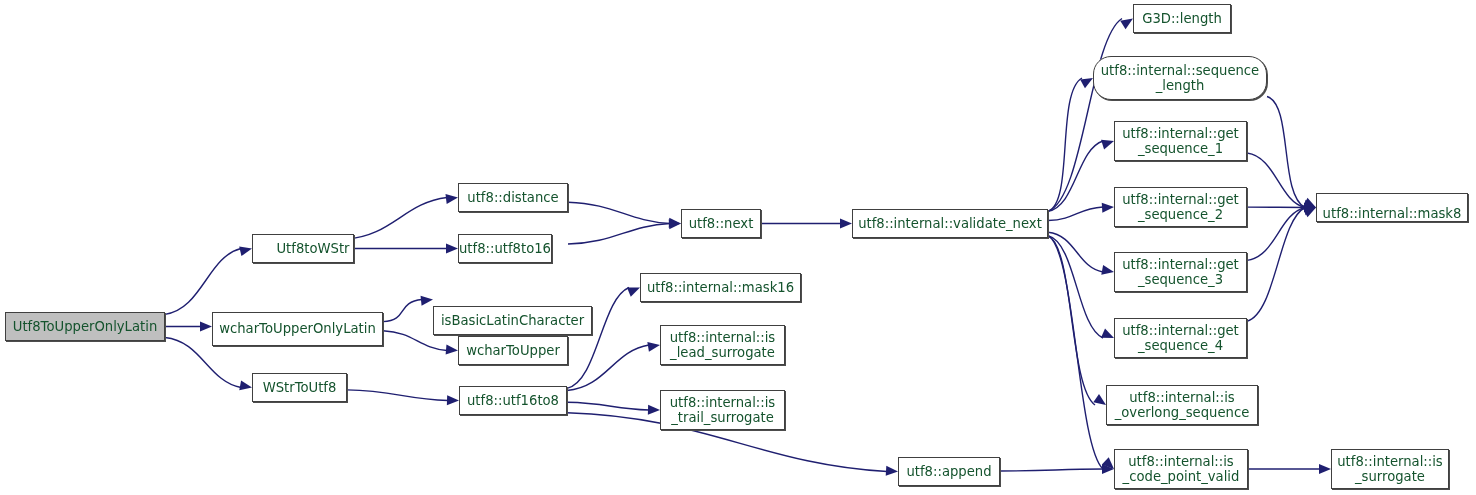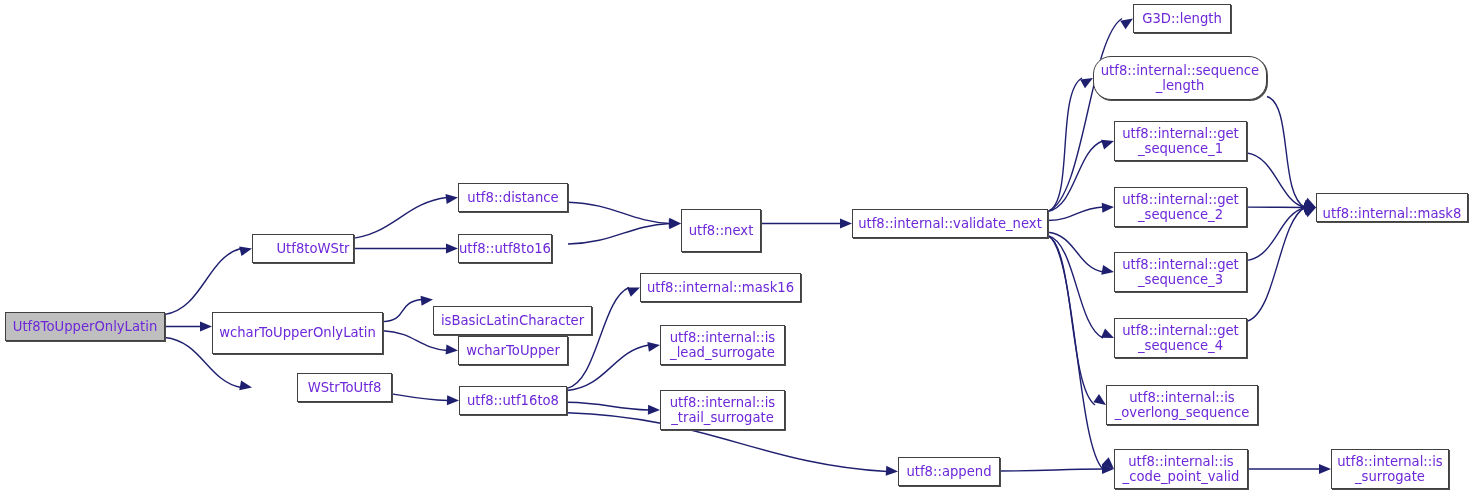--- a/index.html
+++ b/index.html
@@ -21,21 +21,21 @@
     top: 0;
     width: 1476px;
     height: 495px;
     pointer-events: none;
   }
   .node {
     position: absolute;
     box-sizing: border-box;
     border: 1px solid #404040;
     background: #ffffff;
-    color: #6d28d9;
+    color: #14532d;
     display: flex;
     align-items: center;
     justify-content: center;
     text-align: center;
     font-size: 13.2px;
     line-height: 15.5px;
     letter-spacing: 0px;
     white-space: pre-line;
     box-shadow: 1px 1px 0 0 #4d4d4d;
   }
@@ -110,28 +110,28 @@
       <path d="M 1247 260.39 C 1275.98 256.52, 1278.78 213.95, 1305 207.5" fill="none" stroke="#1f1f70" stroke-width="1.4"></path>
       <polygon points="1316,207.5 1305.5417631166667,215.22174082005384 1303.1530231507506,205.5112350981444" fill="#1f1f70"></polygon>
       <path d="M 1247 321.2 C 1275.98 313.37, 1278.78 220.55, 1305 207.5" fill="none" stroke="#1f1f70" stroke-width="1.4"></path>
       <polygon points="1316,207.5 1307.484928130117,217.32311310383466 1303.0291886096081,208.37066174538683" fill="#1f1f70"></polygon>
       <path d="M 1248 469 C 1282.86 469, 1288.46 469, 1320 469" fill="none" stroke="#1f1f70" stroke-width="1.4"></path>
       <polygon points="1331,469 1319,474 1319,464" fill="#1f1f70"></polygon>
     </svg>
   <div id="node-layer">
       <div class="node highlight" style="left: 5px; top: 312px; width: 160px; height: 29px;"><span class="node-label">Utf8ToUpperOnlyLatin</span></div>
       <div class="node" style="left: 252px; top: 234px; width: 102px; height: 29px; padding-left: 20px;"><span class="node-label">Utf8toWStr</span></div>
-      <div class="node" style="left: 212px; top: 312px; width: 171px; height: 42px;"><span class="node-label">wcharToUpperOnlyLatin</span></div>
-      <div class="node" style="left: 252px; top: 373px; width: 95px; height: 29px; margin-left: 45px;"><span class="node-label">WStrToUtf8</span></div>
+      <div class="node" style="left: 212px; top: 312px; width: 171px; height: 34px;"><span class="node-label">wcharToUpperOnlyLatin</span></div>
+      <div class="node" style="left: 252px; top: 373px; width: 95px; height: 29px;"><span class="node-label">WStrToUtf8</span></div>
       <div class="node" style="left: 458px; top: 183px; width: 110px; height: 29px;"><span class="node-label">utf8::distance</span></div>
       <div class="node" style="left: 458px; top: 234px; width: 94px; height: 29px;"><span class="node-label">utf8::utf8to16</span></div>
       <div class="node" style="left: 433px; top: 285px; width: 159px; height: 29px; margin-top: 21px;"><span class="node-label">isBasicLatinCharacter</span></div>
       <div class="node" style="left: 458px; top: 336px; width: 110px; height: 29px;"><span class="node-label">wcharToUpper</span></div>
       <div class="node" style="left: 459px; top: 386px; width: 108px; height: 29px;"><span class="node-label">utf8::utf16to8</span></div>
-      <div class="node" style="left: 681px; top: 209px; width: 80px; height: 43px;"><span class="node-label">utf8::next</span></div>
+      <div class="node" style="left: 681px; top: 209px; width: 80px; height: 29px;"><span class="node-label">utf8::next</span></div>
       <div class="node" style="left: 640px; top: 273px; width: 161px; height: 29px;"><span class="node-label">utf8::internal::mask16</span></div>
       <div class="node" style="left: 660px; top: 325px; width: 125px; height: 40px;"><span class="node-label">utf8::internal::is
 _lead_surrogate</span></div>
       <div class="node" style="left: 660px; top: 390px; width: 125px; height: 40px;"><span class="node-label">utf8::internal::is
 _trail_surrogate</span></div>
       <div class="node" style="left: 898px; top: 457px; width: 102px; height: 29px;"><span class="node-label">utf8::append</span></div>
       <div class="node" style="left: 852px; top: 209px; width: 196px; height: 29px;"><span class="node-label">utf8::internal::validate_next</span></div>
       <div class="node" style="left: 1133px; top: 4px; width: 98px; height: 29px;"><span class="node-label">G3D::length</span></div>
       <div class="node" style="left: 1093px; top: 56px; width: 174px; height: 44px; border-radius: 18px;"><span class="node-label">utf8::internal::sequence
 _length</span></div>

